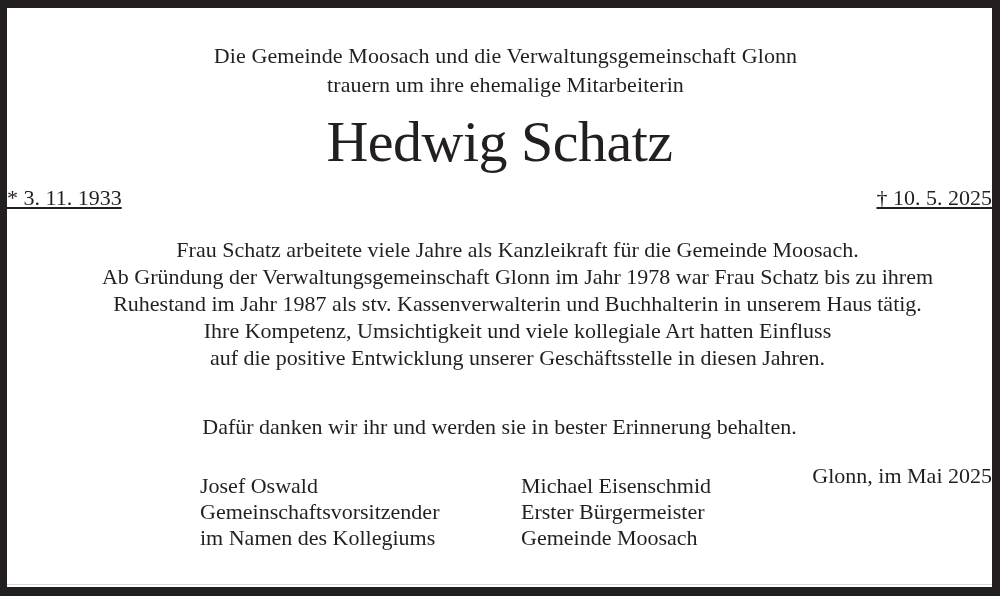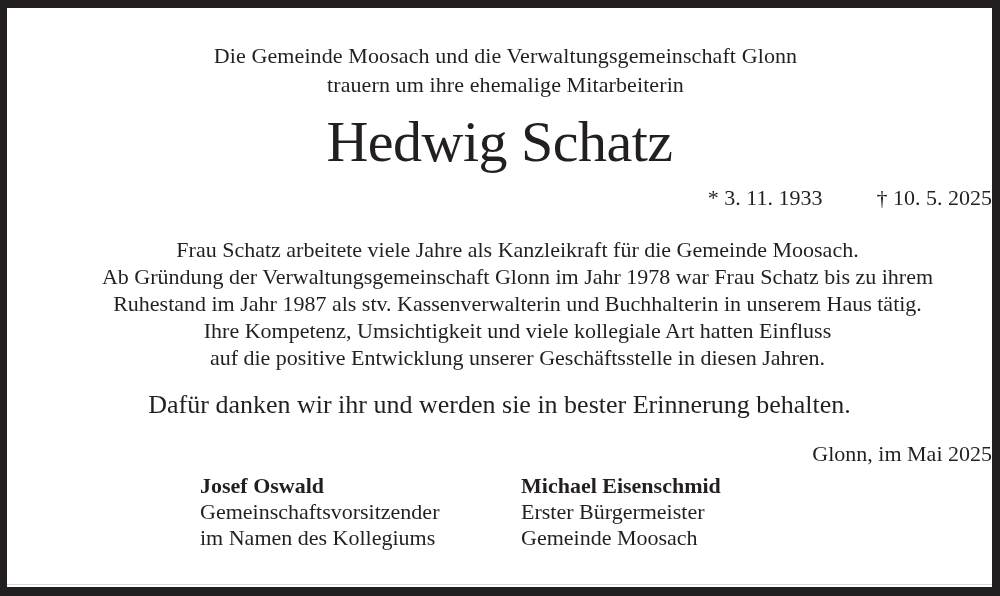--- a/index.html
+++ b/index.html
@@ -42,51 +42,52 @@
   }
   .deceased-name {
     margin-top: 13px;
     font-size: 58px;
     line-height: 60px;
     letter-spacing: -0.5px;
     font-weight: 400;
   }
   .dates {
     display: flex;
-    justify-content: flex-end;
+    justify-content: space-between;
     gap: 54px;
     margin-top: 13px;
     font-size: 22px;
     line-height: 26px;
+    text-decoration: underline;
   }
   .body-text {
     margin-top: 25px;
     font-size: 22px;
     line-height: 27px;
     padding-left: 36px;
   }
   .thanks {
-    margin-top: 20px;
-    font-size: 26px;
+    margin-top: 42px;
+    font-size: 22px;
     line-height: 27px;
   }
   .place-date {
     margin-top: 22px;
     font-size: 22px;
     line-height: 27px;
     text-align: right;
   }
   .signature {
     position: absolute;
     top: 473px;
     text-align: left;
     font-size: 22px;
     line-height: 26px;
   }
-  .signature .sig-name { font-weight: 700; }
+  .signature .sig-name { font-weight: 400; }
   .sig-left  { left: 200px; }
   .sig-right { left: 521px; }
 </style>
 </head>
 <body>
 
 <div class="sheet">
 
   <div class="frame-top"></div>
   <div class="frame-left"></div>

